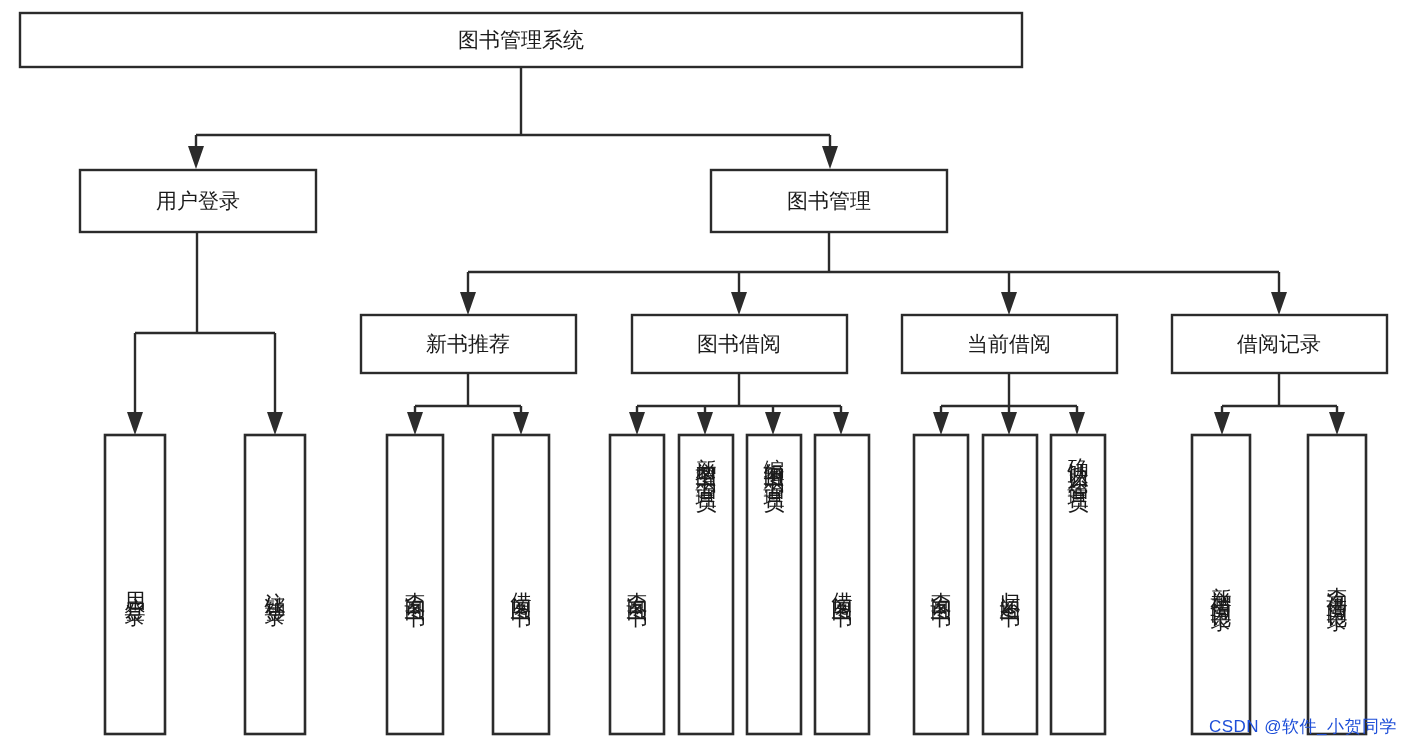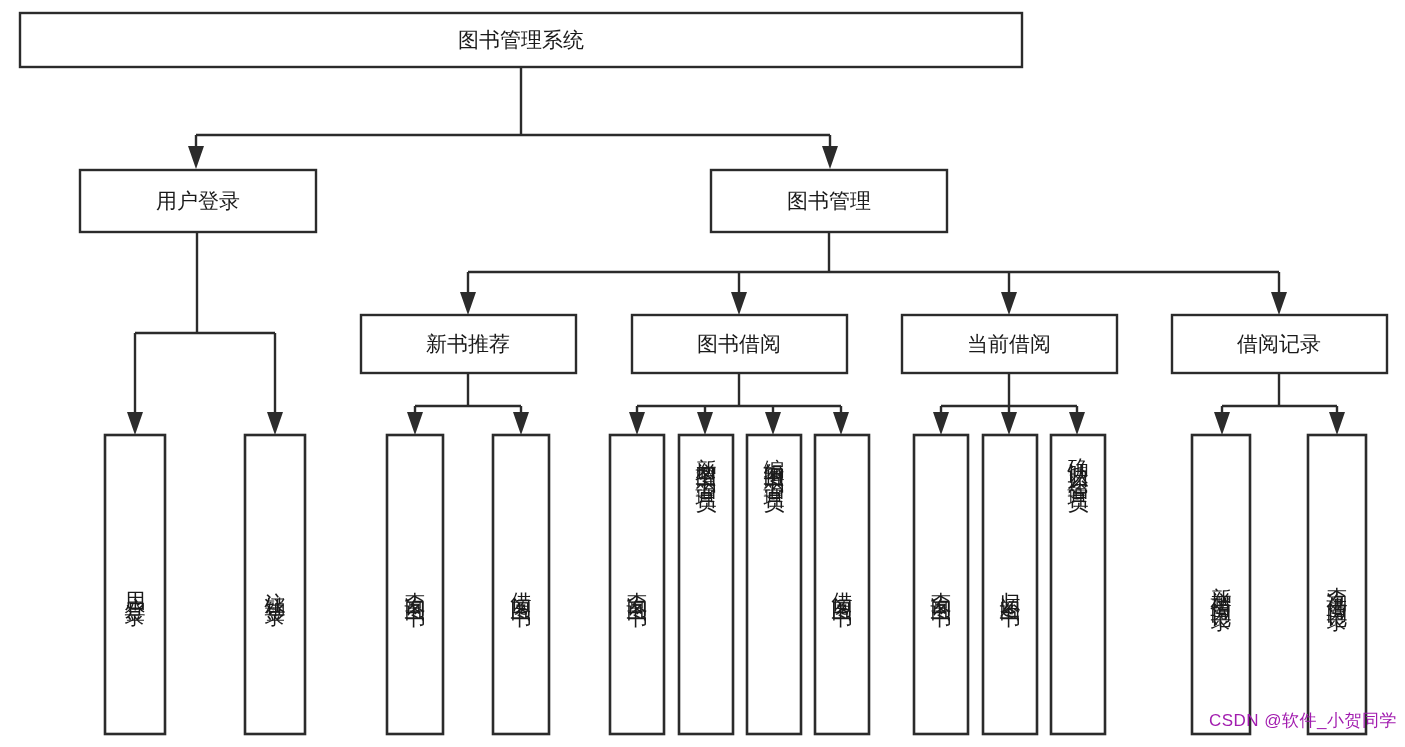--- a/index.html
+++ b/index.html
@@ -71,24 +71,24 @@
     font-family: "Liberation Sans", "DejaVu Sans", sans-serif;
     font-size: 21px;
     line-height: 1.05;
     letter-spacing: 5px;
     color: #1a1a1a;
     white-space: nowrap;
   }
   .watermark {
     position: absolute;
     right: 8px;
-    bottom: 15px;
+    bottom: 9px;
     font-family: "Liberation Sans", "DejaVu Sans", sans-serif;
     font-size: 17px;
-    color: #a21caf;
+    color: #1d4ed8;
     letter-spacing: 0.5px;
     user-select: none;
   }
 </style>
 </head>
 <body>
 
 <div id="diagram-root">
 
   <svg class="diagram" viewBox="0 0 1405 747" xmlns="http://www.w3.org/2000/svg">

